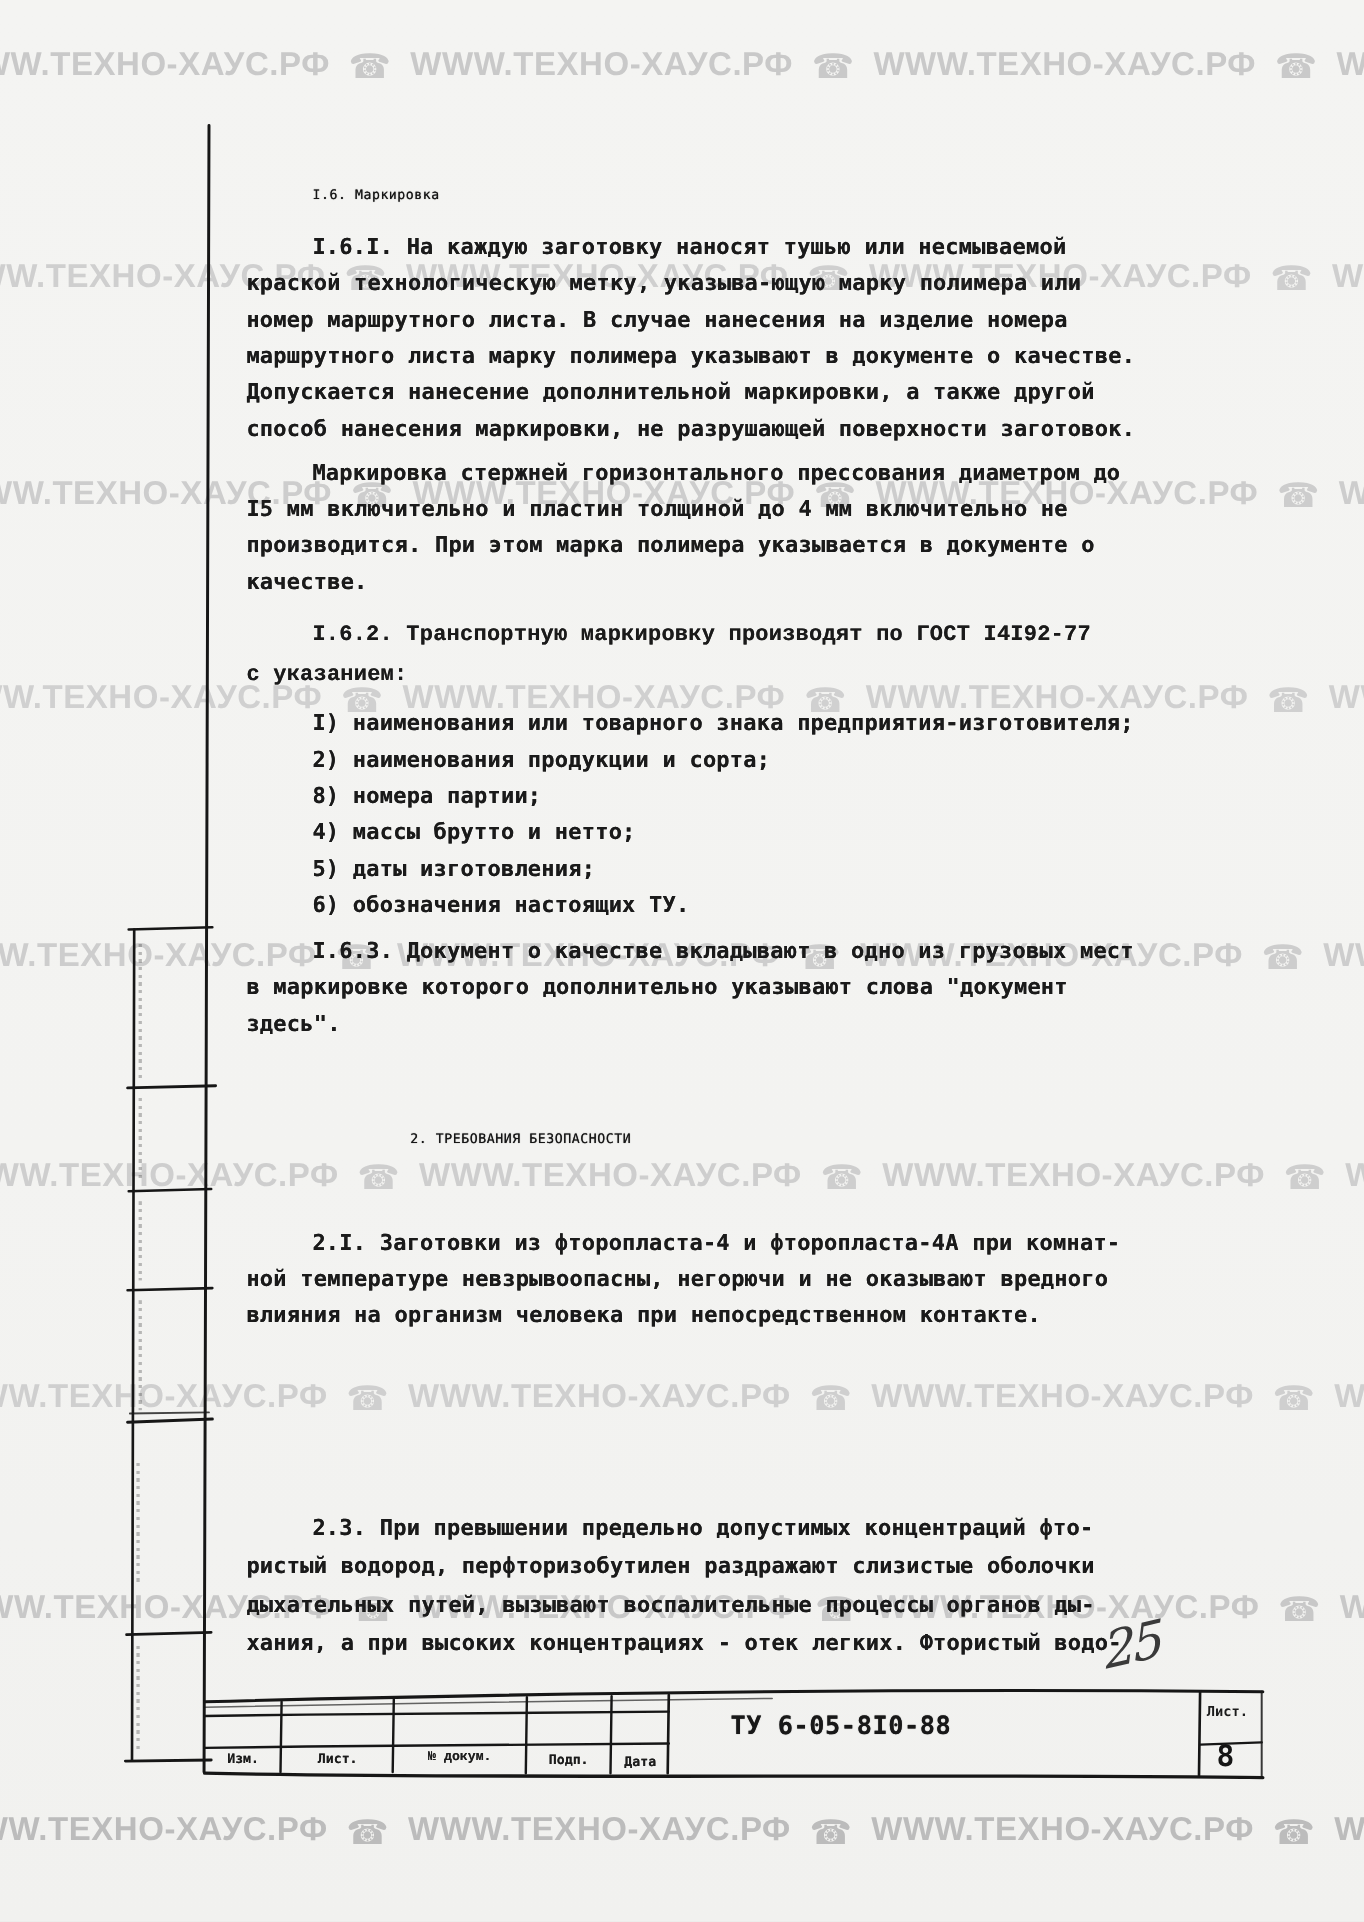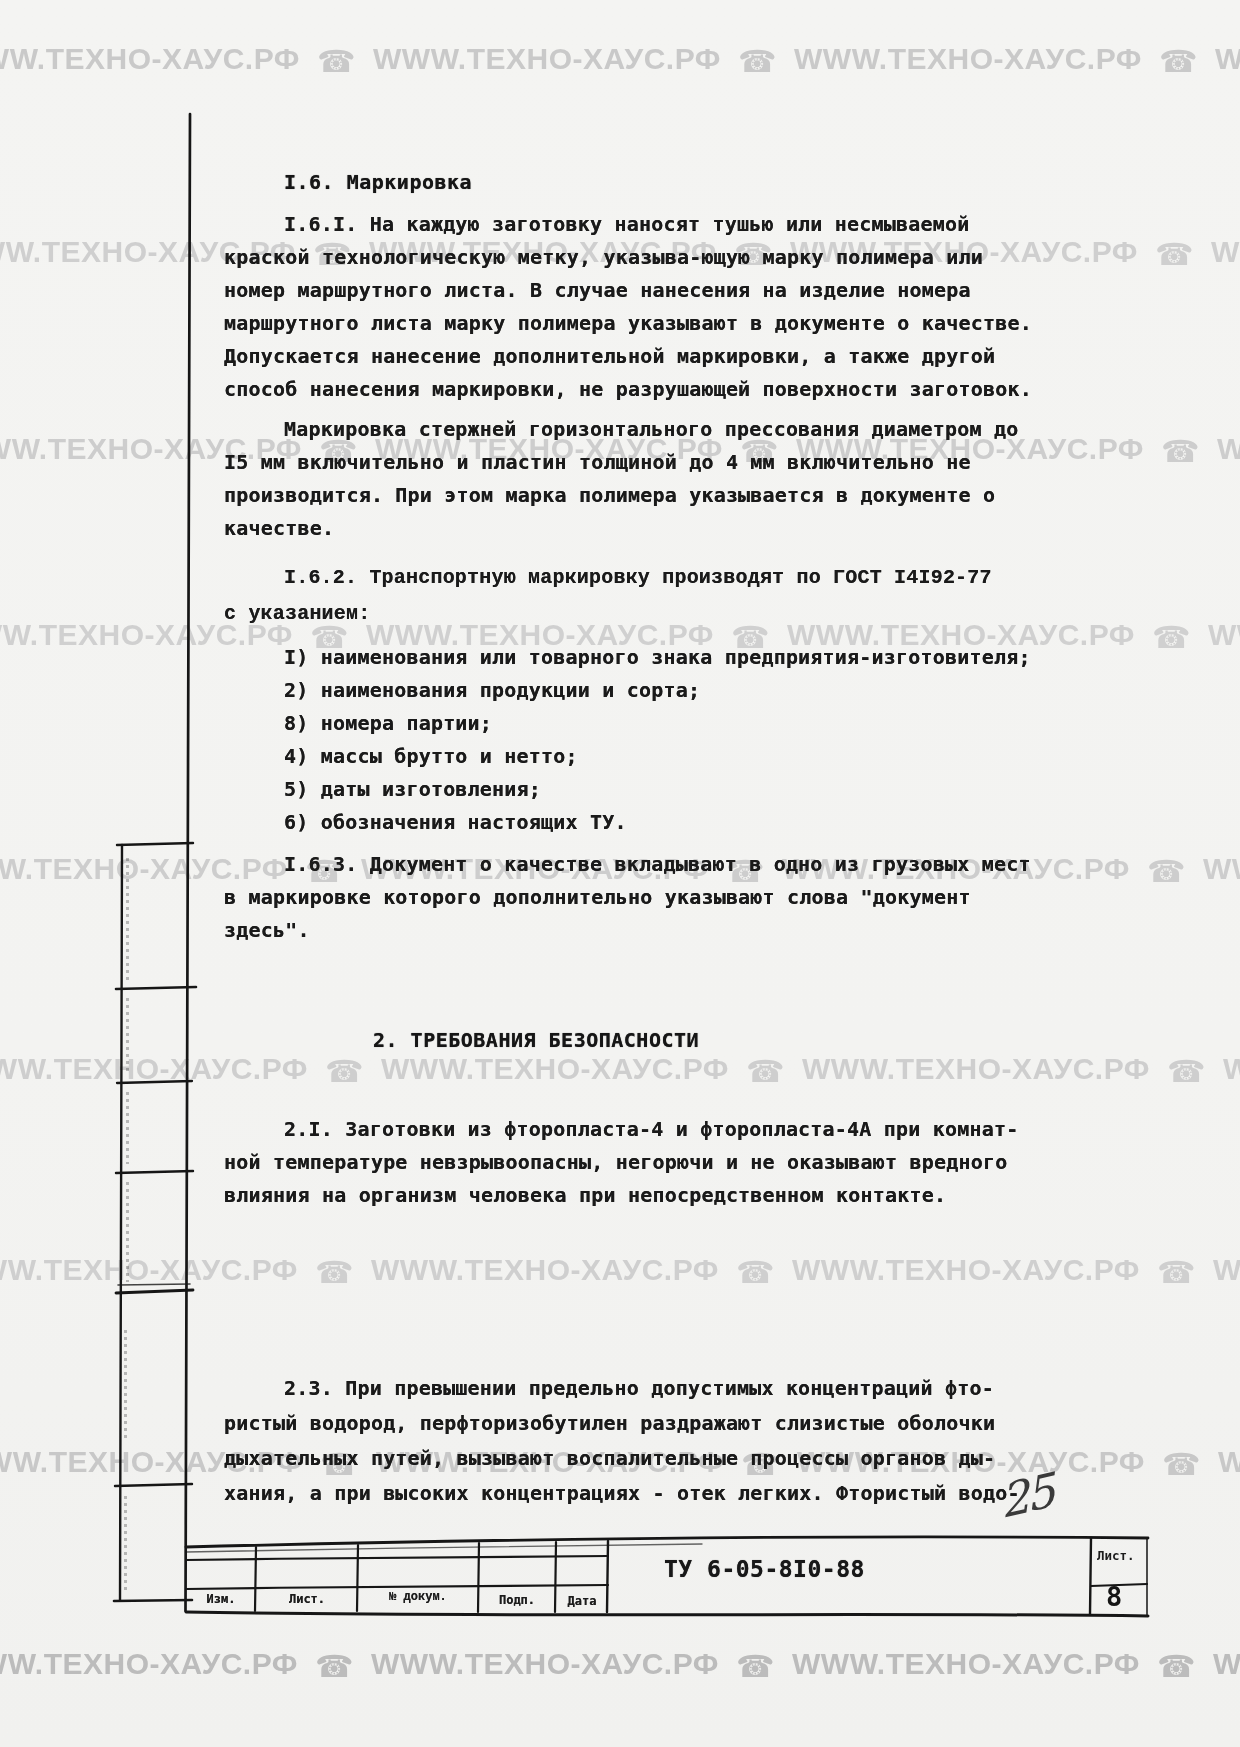--- a/index.html
+++ b/index.html
@@ -10,21 +10,21 @@
   .wm-row{position:absolute;white-space:nowrap;font-family:"Liberation Sans",sans-serif;
           font-weight:bold;font-size:30px;letter-spacing:.5px;filter:blur(.4px);}
   .wm-icon{font-family:"DejaVu Sans",sans-serif;font-size:31px;margin:0 17px;vertical-align:-3px;}
   
   .txt{position:absolute;left:224px;font-weight:bold;font-size:20px;line-height:33px;color:#1a1a1a;
        white-space:pre;letter-spacing:.2px;text-shadow:0 0 .6px rgba(25,25,25,.85);}
   .ind{text-indent:60px;}
   .lh35{line-height:35px;}
   .lh36{line-height:36px;}
   .listblock{padding-left:60px;}
-  .head{position:absolute;font-weight:bold;font-size:20px;color:#161616;letter-spacing:.5px;
+  .head{position:absolute;font-weight:normal;font-size:12px;color:#161616;letter-spacing:.5px;
         text-shadow:0 0 .7px rgba(20,20,20,.9);white-space:pre;}
   
   svg.lines{position:absolute;left:0;top:0;pointer-events:none;}
   
   .mdash{position:absolute;width:3px;opacity:.5;filter:blur(.3px);
          background:repeating-linear-gradient(to bottom,rgba(45,45,45,.6) 0 3px,rgba(0,0,0,0) 3px 7px);}
   
   .st-col{position:absolute;transform:translateX(-50%);font-size:12px;font-weight:bold;color:#1c1c1c;
           white-space:nowrap;text-shadow:0 0 .5px rgba(0,0,0,.7);}
   .st-doc{position:absolute;left:664px;top:1556px;font-size:23px;font-weight:bold;color:#181818;

